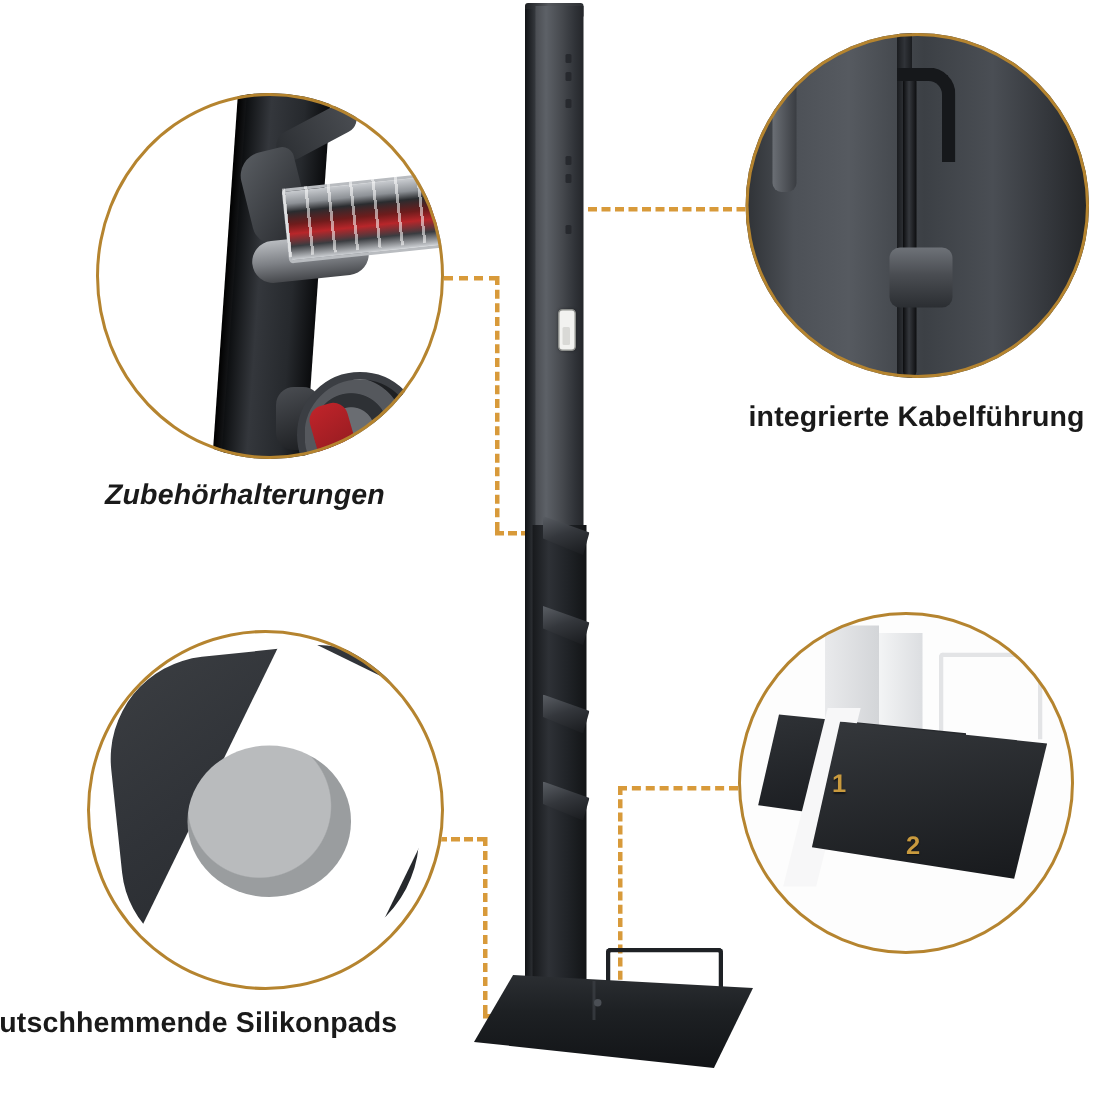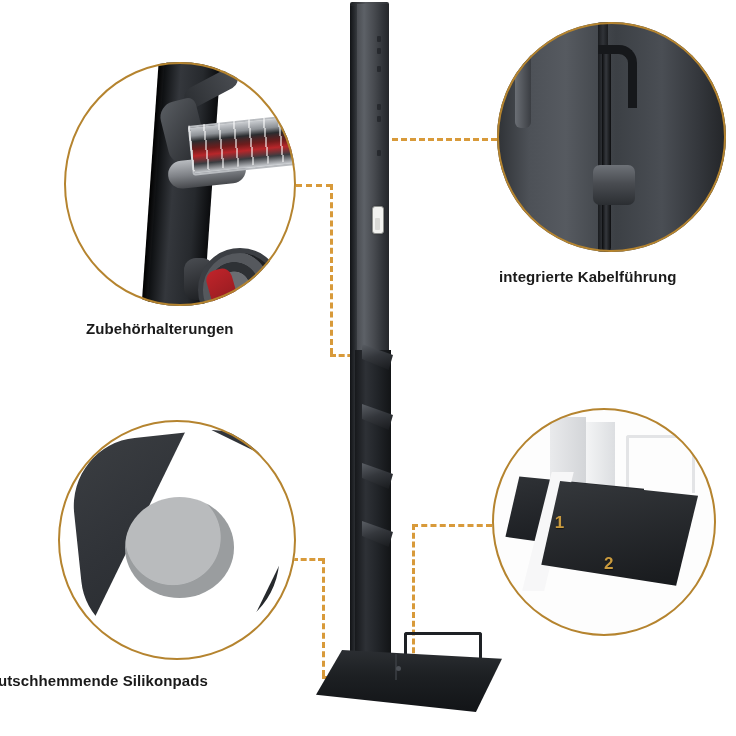--- a/index.html
+++ b/index.html
@@ -34,21 +34,21 @@
   .clip{
     position:absolute;left:0;top:0;width:100%;height:100%;
     border-radius:50%;
     overflow:hidden;
     background:#ffffff;
   }
 
   
   .label{
     position:absolute;
-    font-size:15px;
+    font-size:19px;
     font-weight:700;
     color:#1a1a1a;
     white-space:nowrap;
     letter-spacing:.1px;
     z-index:8;
   }
 
   
   #product{position:absolute;left:0;top:0;width:736px;height:736px;z-index:4;}
 
@@ -310,21 +310,21 @@
         <div class="ah-neck"></div>
         <div class="ah-roller"></div>
         <div class="ah-brush-body"></div>
         <div class="ah-brush-fins"></div>
         <div class="ah-round-hub"></div>
         <div class="ah-round-brush"></div>
       </div>
     </div>
     <div class="ring"></div>
   </div>
-  <div class="label" style="left:86px;top:320px;">Zubehörhalterungen</div>
+  <div class="label" style="left:70px;top:320px;font-style:italic;">Zubehörhalterungen</div>
 
   <div class="callout" style="left:497px;top:22px;width:229px;height:230px;z-index:7;">
     <div class="clip">
       <div class="art">
         <div class="cg-bg"></div>
         <div class="cg-ledge"></div>
         <div class="cg-groove"></div>
         <div class="cg-cable"></div>
         <div class="cg-cable-bend"></div>
         <div class="cg-clip"></div>

